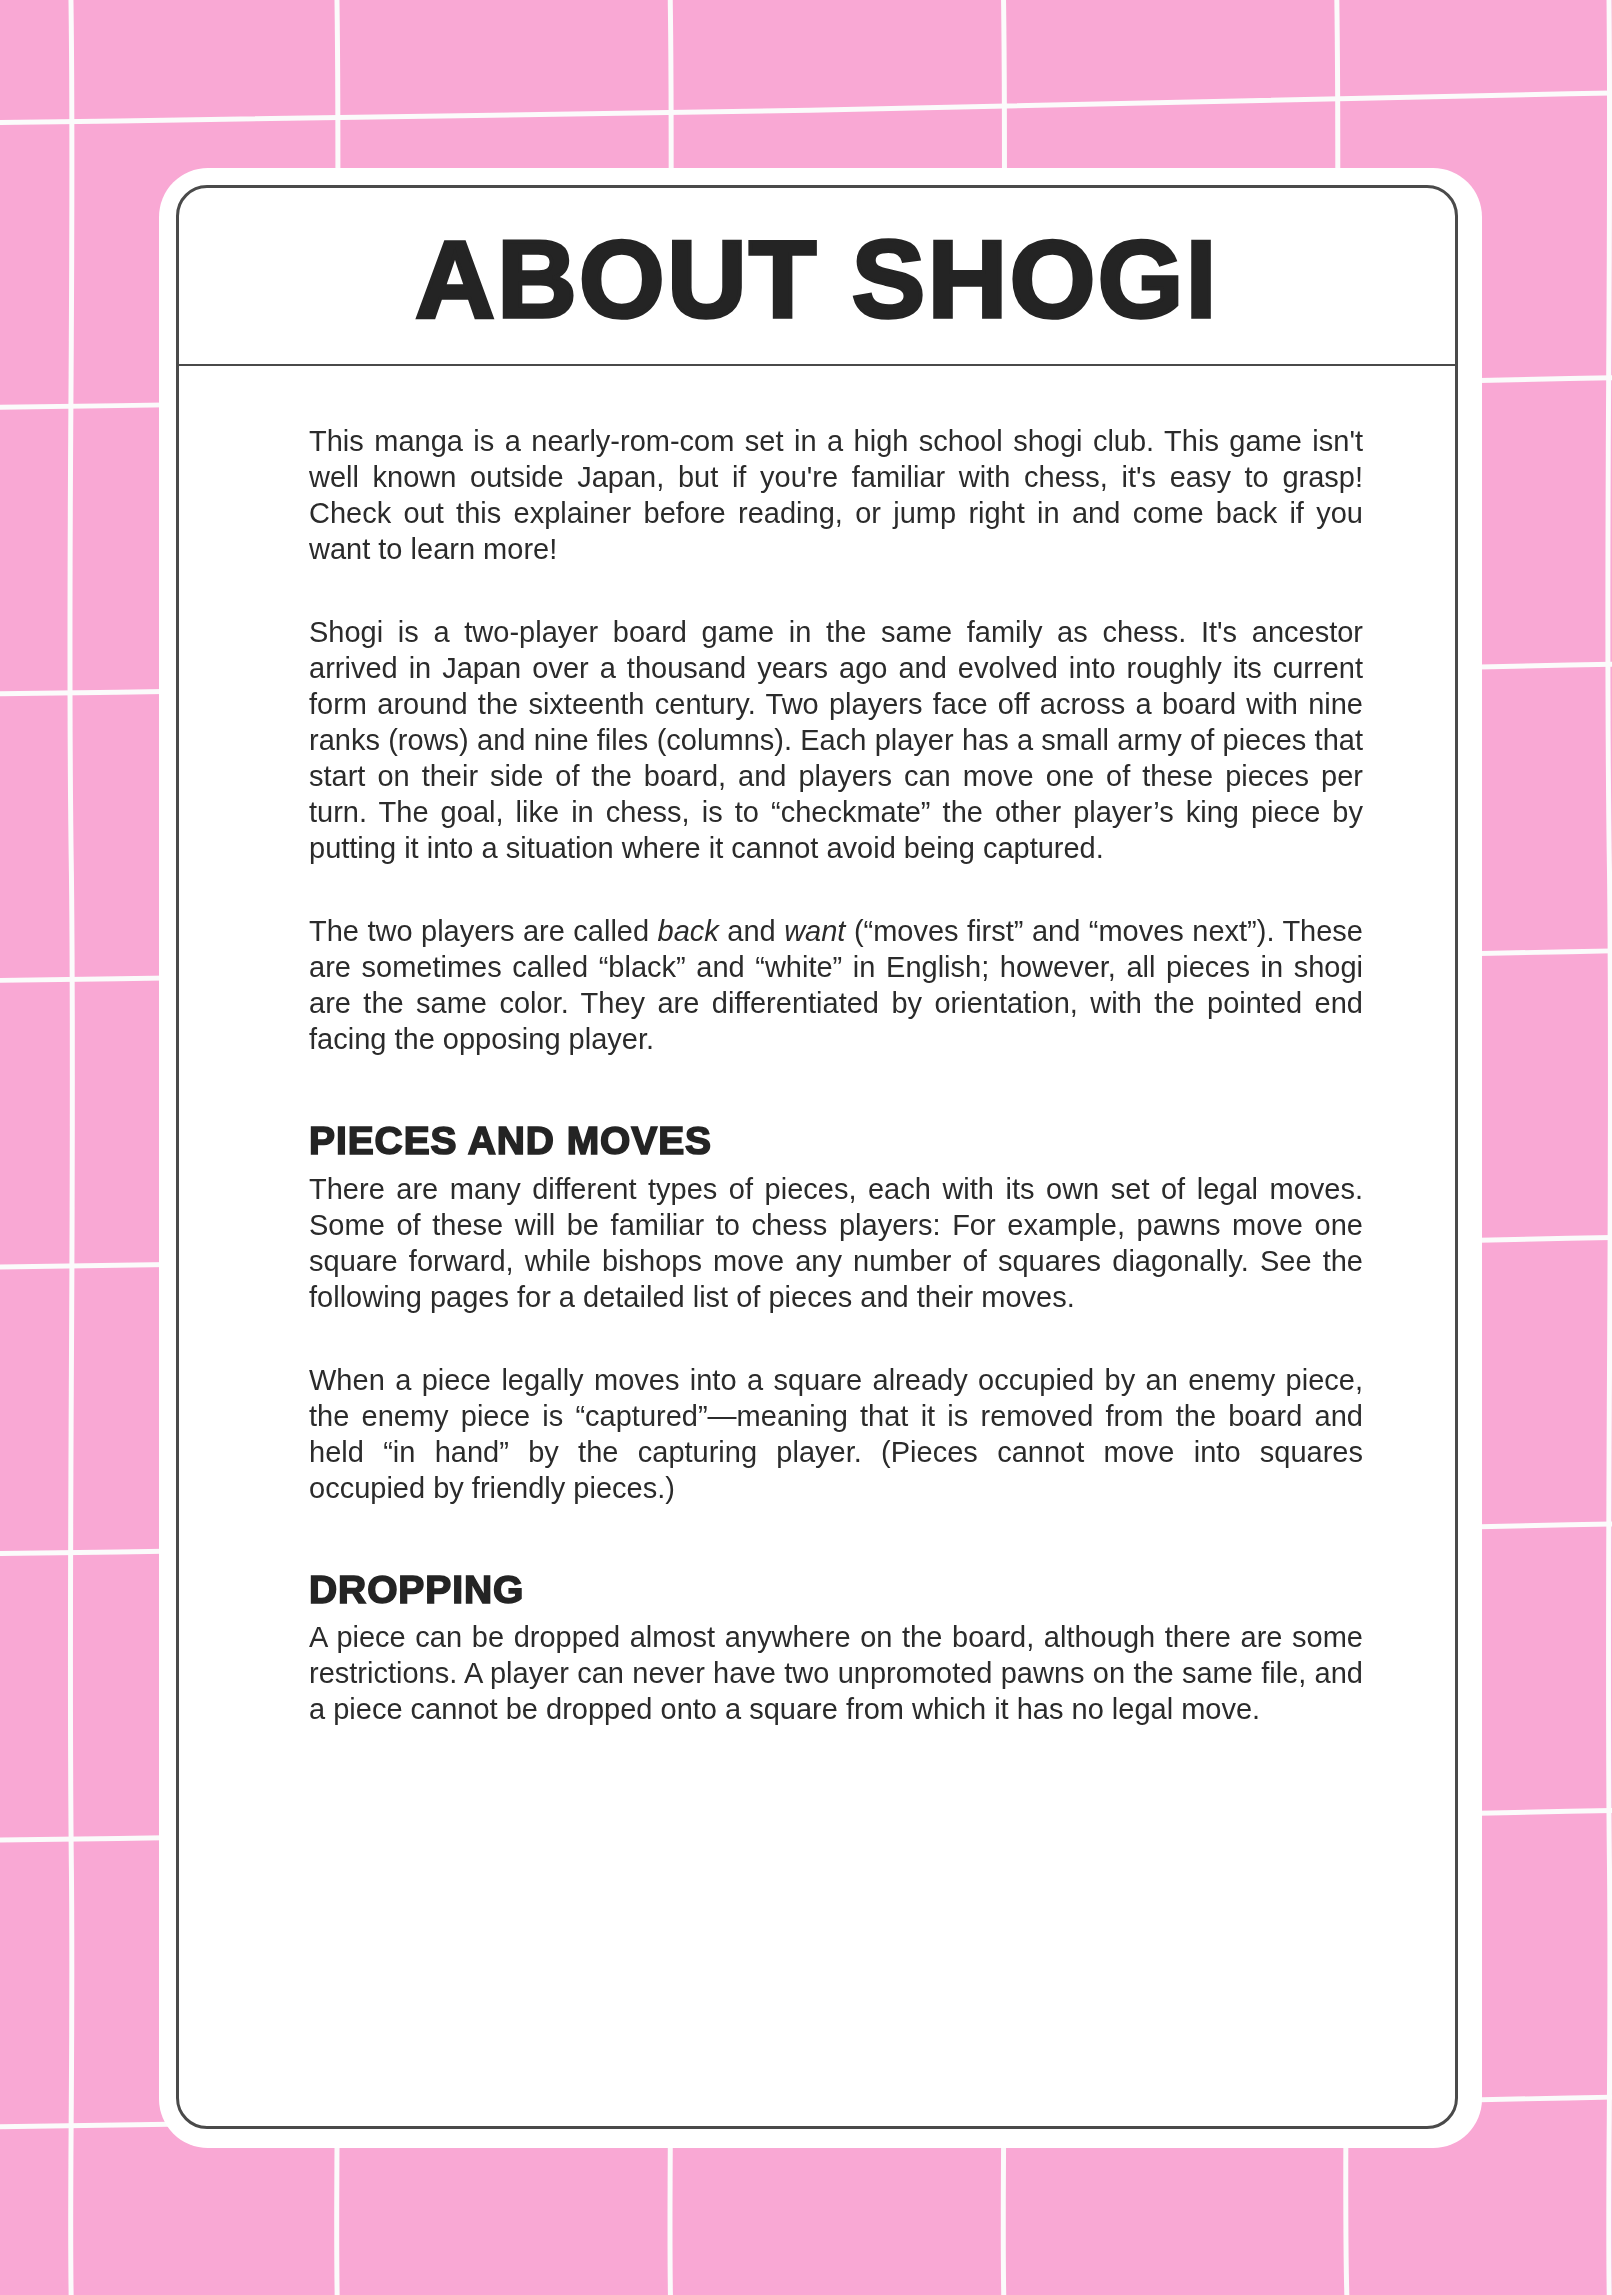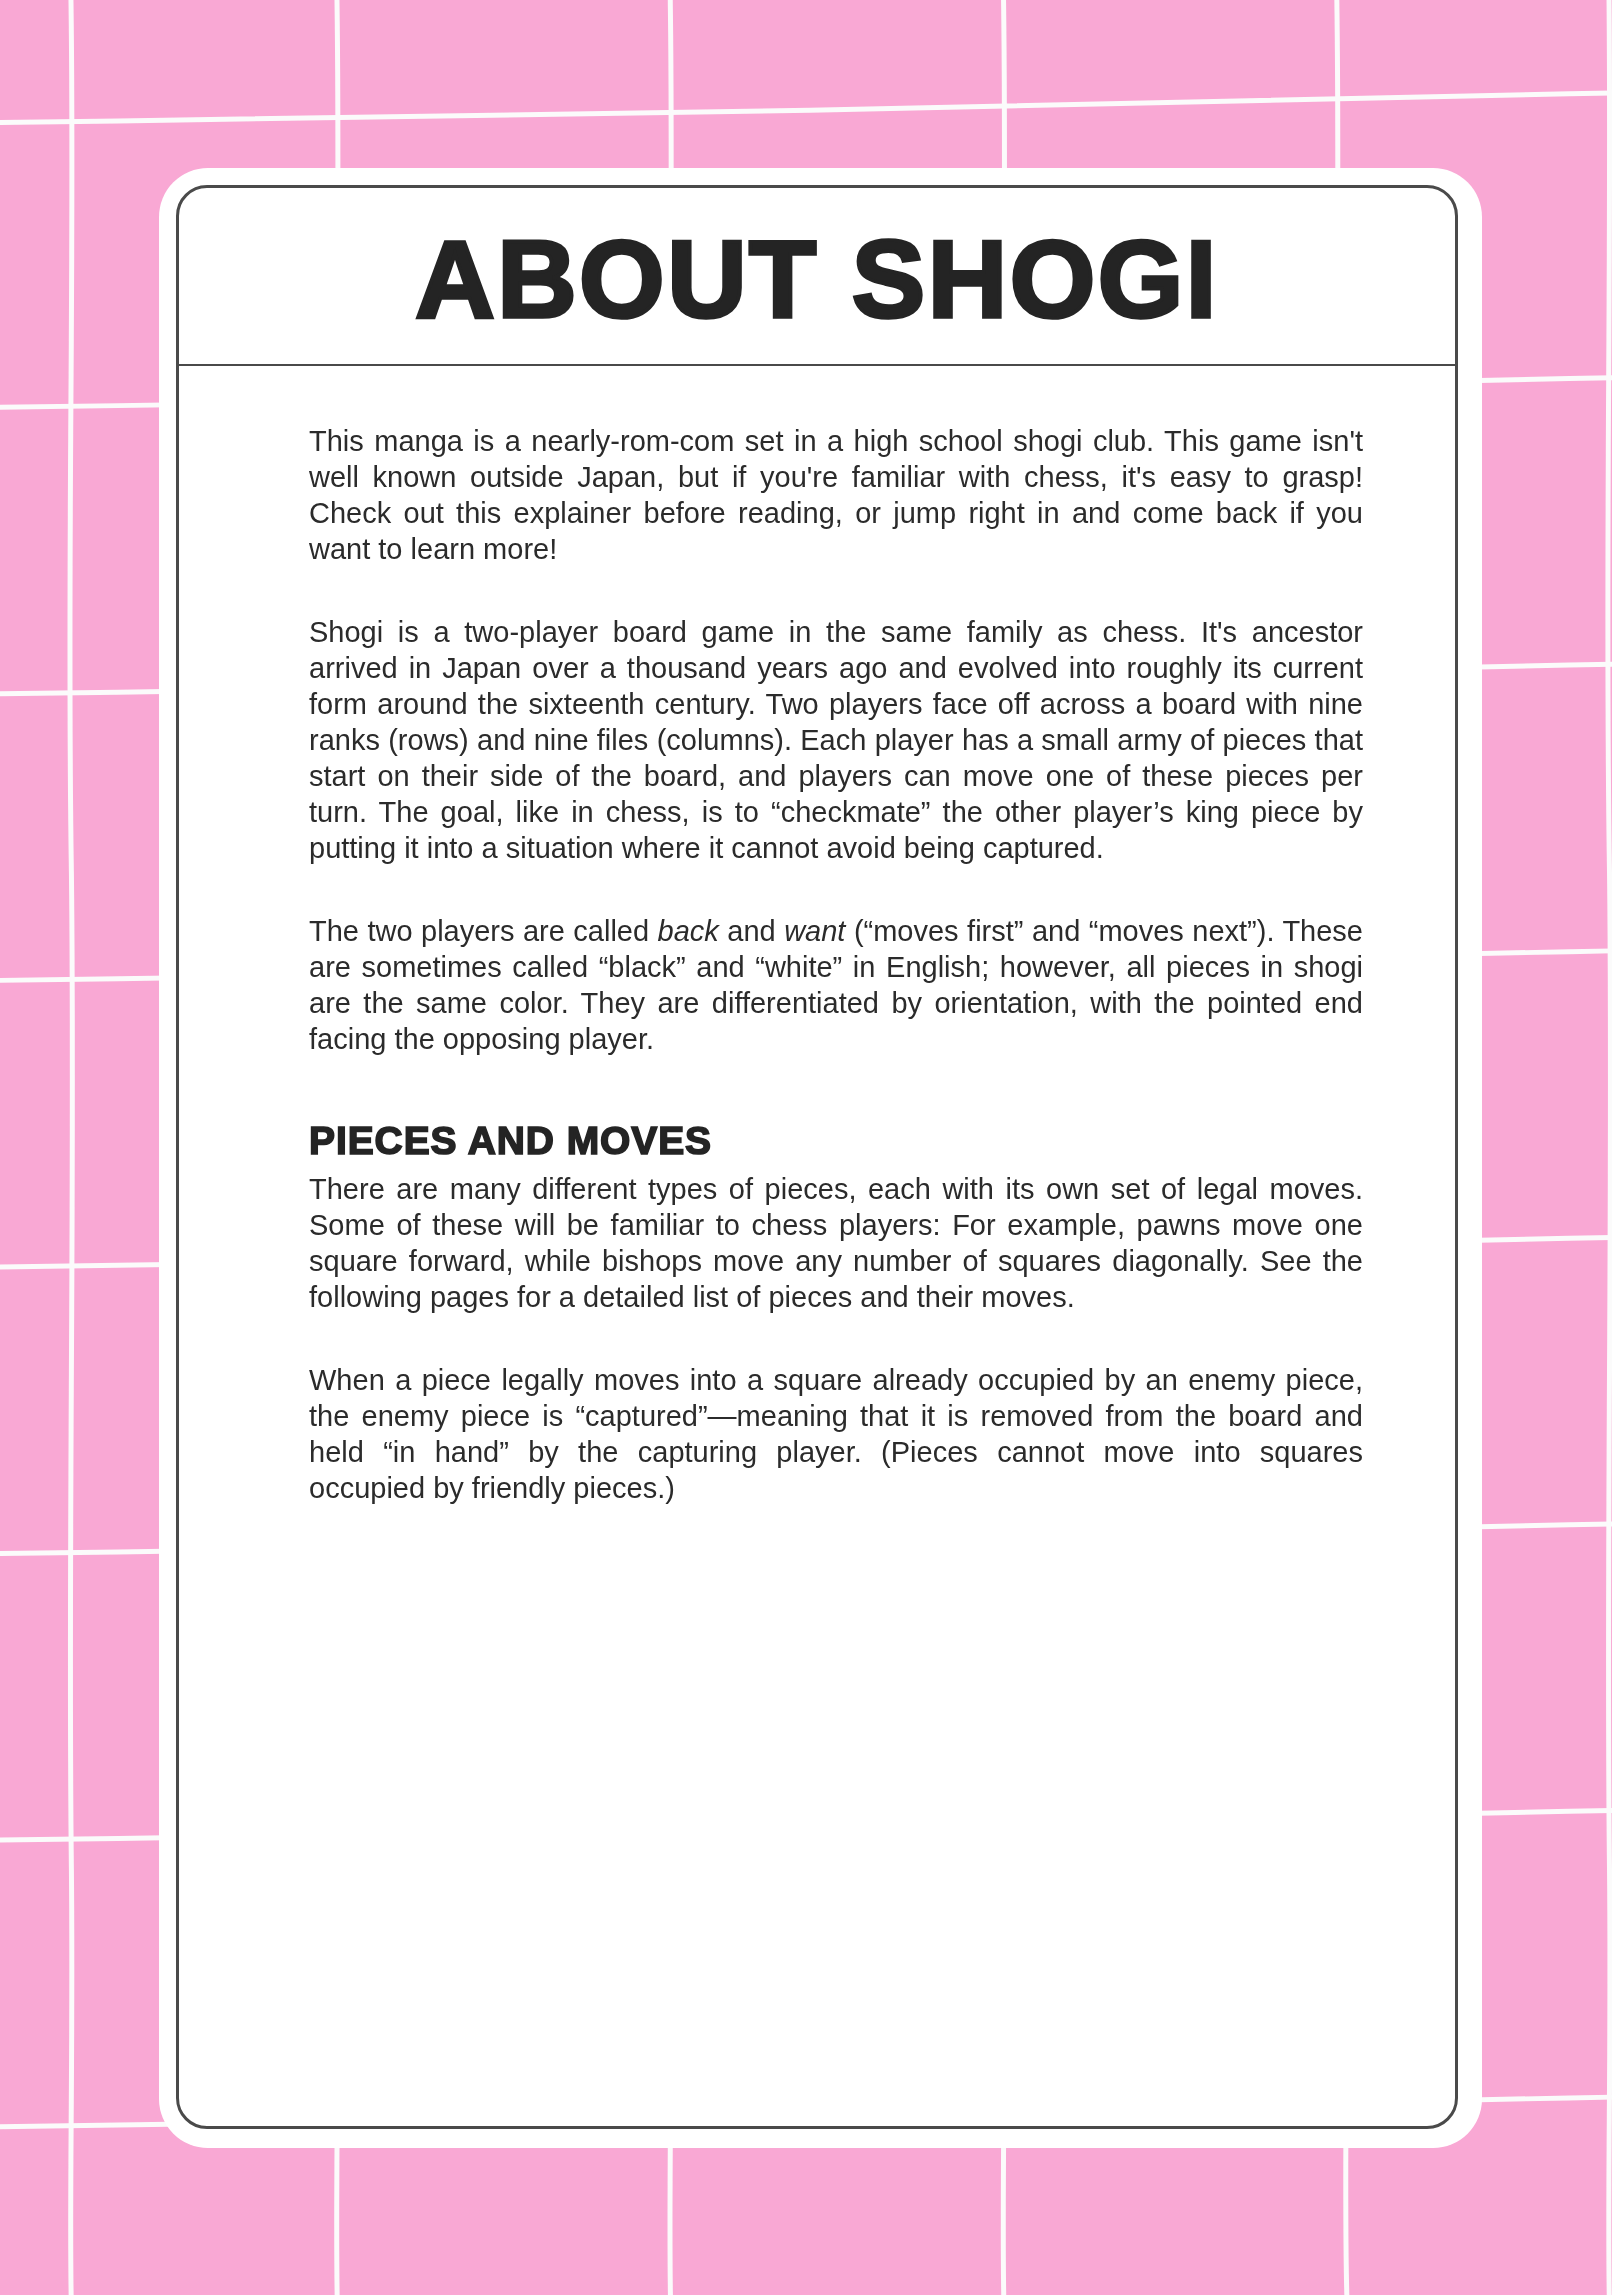--- a/index.html
+++ b/index.html
@@ -101,18 +101,20 @@
         <h1 class="page-title">ABOUT SHOGI</h1>
       </header>
       <main class="card-body">
 
       <p class="para"><span>This manga is a nearly-rom-com set in a high school shogi club. This game isn't well known outside Japan, but if you're familiar with chess, it's easy to grasp! Check out this explainer before reading, or jump right in and come back if you want to learn more!</span></p>
           <p class="para"><span>Shogi is a two-player board game in the same family as chess. It's ancestor arrived in Japan over a thousand years ago and evolved into roughly its current form around the sixteenth century. Two players face off across a board with nine ranks (rows) and nine files (columns). Each player has a small army of pieces that start on their side of the board, and players can move one of these pieces per turn. The goal, like in chess, is to “checkmate” the other player’s king piece by putting it into a situation where it cannot avoid being captured.</span></p>
           <p class="para"><span>The two players are called </span><em>back</em><span> and </span><em>want</em><span> (“moves first” and “moves next”). These are sometimes called “black” and “white” in English; however, all pieces in shogi are the same color. They are differentiated by orientation, with the pointed end facing the opposing player.</span></p>
           <h2 class="section-heading">PIECES AND MOVES</h2>
           <p class="para"><span>There are many different types of pieces, each with its own set of legal moves. Some of these will be familiar to chess players: For example, pawns move one square forward, while bishops move any number of squares diagonally. See the following pages for a detailed list of pieces and their moves.</span></p>
           <p class="para"><span>When a piece legally moves into a square already occupied by an enemy piece, the enemy piece is “captured”—meaning that it is removed from the board and held “in hand” by the capturing player. (Pieces cannot move into squares occupied by friendly pieces.)</span></p>
+          <h2 class="section-heading">DROPPING</h2>
+          <p class="para"><span>A piece can be dropped almost anywhere on the board, although there are some restrictions. A player can never have two unpromoted pawns on the same file, and a piece cannot be dropped onto a square from which it has no legal move.</span></p>
         </main>
     </div>
   </div>
 
 </div>
 
 
 </body></html>

